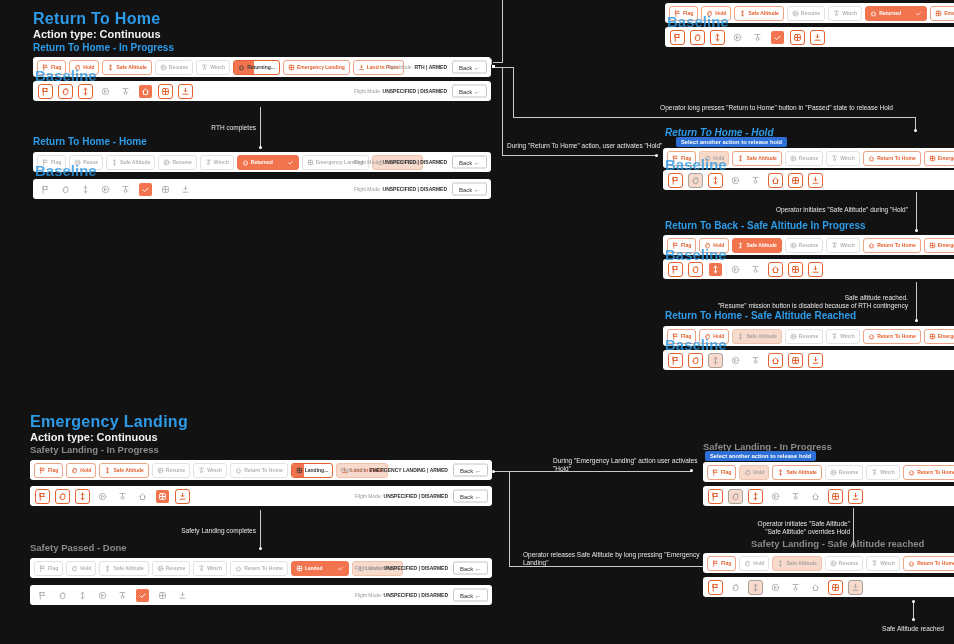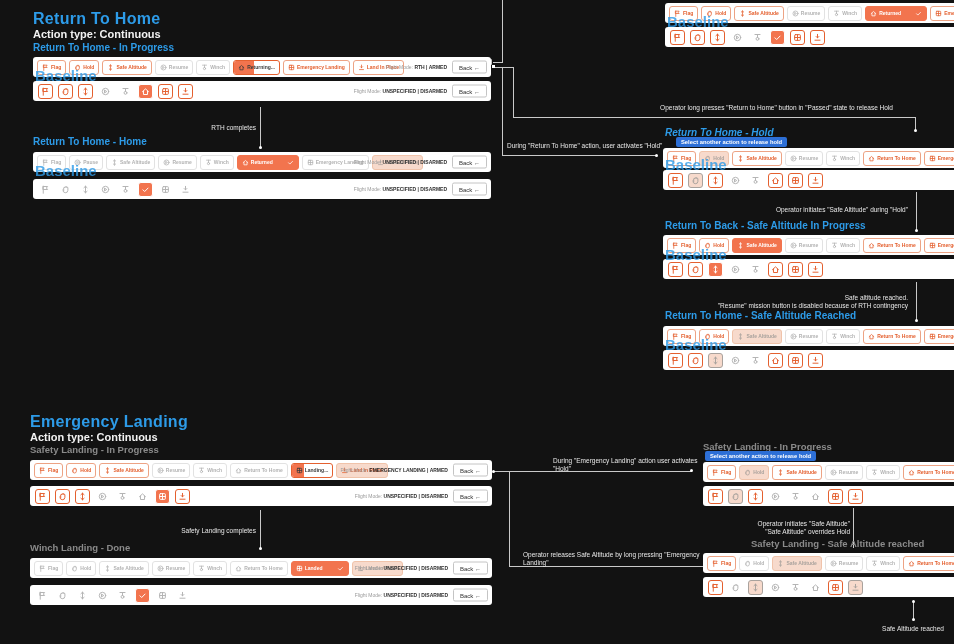--- a/index.html
+++ b/index.html
@@ -50,21 +50,21 @@
     <div class="title t-blue-lg" style="left: 33px; top: 10px;">Return To Home</div>
     <div class="title t-white" style="left: 33px; top: 28px;">Action type: Continuous</div>
     <div class="title t-blue" style="left: 33px; top: 42px;">Return To Home - In Progress</div>
     <div class="title t-blue" style="left: 33px; top: 136px;">Return To Home - Home</div>
     <div class="title t-blue" style="left: 665px; top: 127px; font-style: italic;">Return To Home - Hold</div>
     <div class="title t-blue" style="left: 665px; top: 220px;">Return To Back - Safe Altitude In Progress</div>
     <div class="title t-blue" style="left: 665px; top: 310px;">Return To Home - Safe Altitude Reached</div>
     <div class="title t-blue-lg" style="left: 30px; top: 413px;">Emergency Landing</div>
     <div class="title t-white" style="left: 30px; top: 431px;">Action type: Continuous</div>
     <div class="title t-gray" style="left: 30px; top: 444px;">Safety Landing - In Progress</div>
-    <div class="title t-gray" style="left: 30px; top: 542px;">Winch Landing - Done</div>
+    <div class="title t-gray" style="left: 30px; top: 542px;">Safety Passed - Done</div>
     <div class="title t-gray" style="left: 703px; top: 441px;">Safety Landing - In Progress</div>
     <div class="title t-gray" style="left: 703px; top: 538px; margin-left: 48px;">Safety Landing - Safe Altitude reached</div>
     <div class="tb" style="left: 33px; top: 57px; width: 458px;">
       <span class="btn st-enabled">
         <span class="ic">
           <svg viewBox="0 0 12 12" width="7" height="7" fill="none" stroke="currentColor" stroke-width="1.3" stroke-linecap="round" stroke-linejoin="round">
             <path d="M3 1.5v9.5M3 2h5.8L7.2 4l1.6 2H3z"></path>
           </svg>
         </span>
         <span class="lbl">Flag</span>

